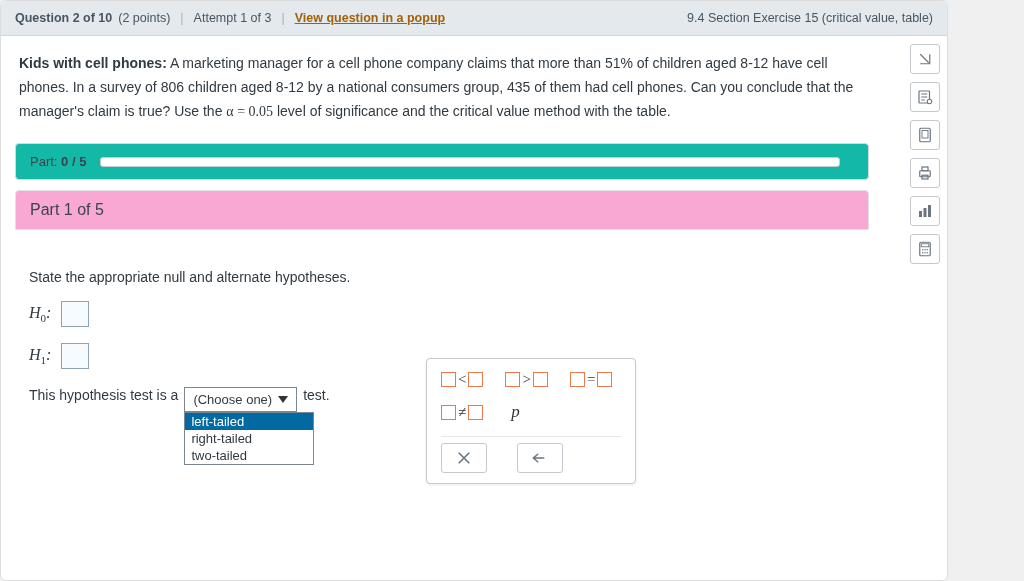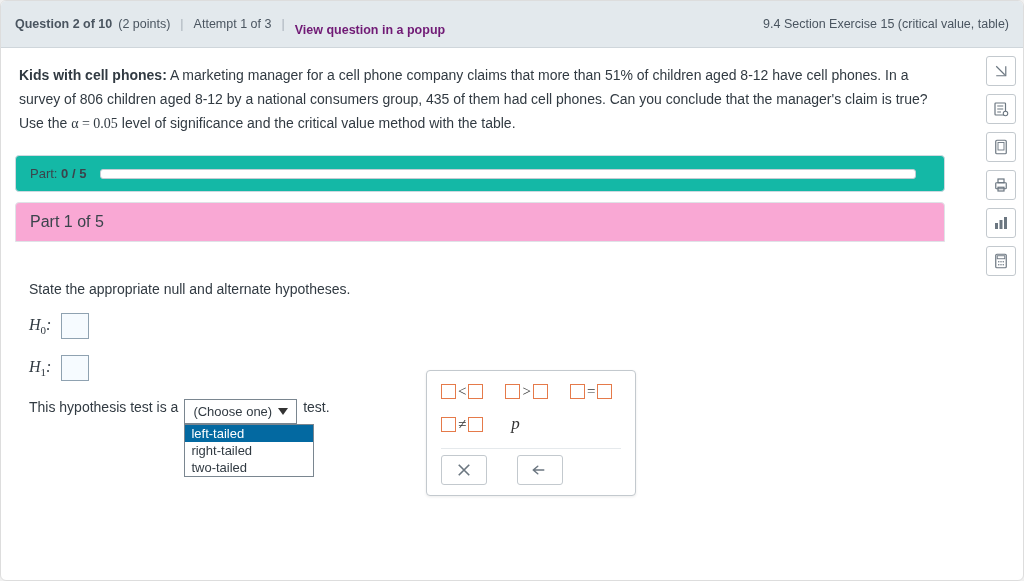--- a/index.html
+++ b/index.html
@@ -4,21 +4,21 @@
 <style>
   * { box-sizing: border-box; }
   html, body {
     margin: 0; padding: 0;
     font-family: Verdana, Arial, sans-serif;
     font-size: 13px;
     color: #333;
     background: #f0f0f0;
   }
   .page {
-    width: 1024px;
+    width: 948px;
     height: 581px;
     background: #fff;
     position: relative;
     border: 1px solid #ddd;
     border-radius: 6px;
     overflow: hidden;
   }
   
   .qheader {
     display: flex;
@@ -26,21 +26,21 @@
     padding: 10px 14px;
     background: #e3e9ed;
     border-bottom: 1px solid #cfd6db;
     font-size: 12.5px;
     color: #4a5560;
   }
   .qheader .qnum { font-weight: bold; color: #4a5560; }
   .qheader .pts  { margin-left: 6px; }
   .qheader .sep  { margin: 0 10px; color: #aab2ba; }
   .qheader .attempt { }
-  .qheader .popup { color: #701a75; font-weight: bold; cursor: pointer; margin-top: 12px; }
+  .qheader .popup { color: #a16207; font-weight: bold; text-decoration: underline; cursor: pointer; }
   .qheader .spacer { flex: 1; }
   .qheader .exref  { color: #4a5560; }
 
   
   .body {
     display: flex;
     height: calc(100% - 40px);
     gap: 20px;
   }
   .main {

